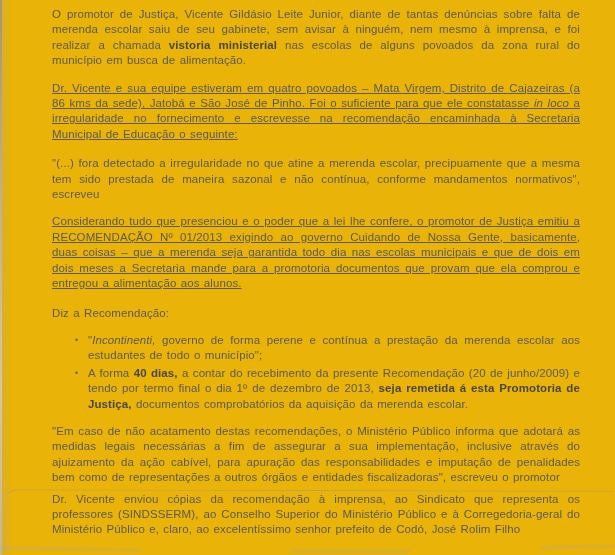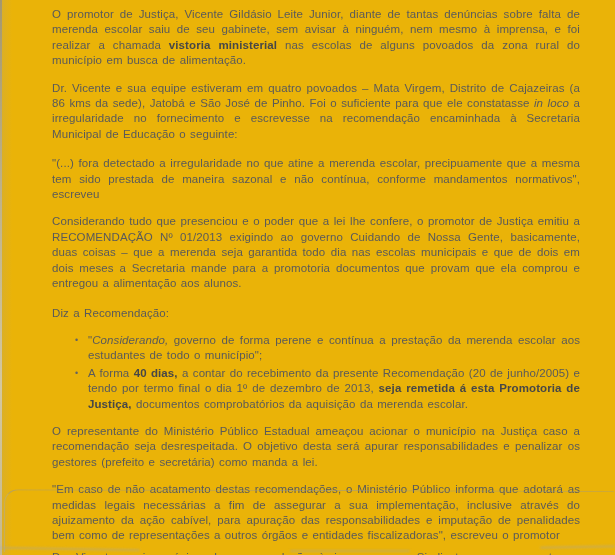--- a/index.html
+++ b/index.html
@@ -23,21 +23,21 @@
     top: 7px;
     left: 52px;
     width: 528px;
     text-align: justify;
     letter-spacing: 0.1px;
     word-spacing: 1px;
   }
   .content p {
     margin: 0 0 12px 0;
   }
-  .content p.gap-lg { margin-bottom: 14px; }
+  .content p.gap-lg { margin-bottom: 14px; text-decoration: underline; }
   .content p.gap-sm { margin-bottom: 6px; }
   .content p.heading { }
   b.bold-run { font-weight: bold; color: #474747; }
   i.italic-run { font-style: italic; }
   ul.rec-list {
     list-style: none;
     margin: 0 0 12px 0;
     padding: 0 0 0 23px;
   }
   ul.rec-list li {
@@ -104,29 +104,28 @@
 
     <p><span>"(...) fora detectado a irregularidade no que atine a merenda escolar, precipuamente que a mesma tem sido prestada de maneira sazonal e não contínua, conforme mandamentos normativos", escreveu</span></p>
 
     <p class="gap-lg"><span>Considerando tudo que presenciou e o poder que a lei lhe confere, o promotor de Justiça emitiu a RECOMENDAÇÃO Nº 01/2013 exigindo ao governo Cuidando de Nossa Gente, basicamente, duas coisas – que a merenda seja garantida todo dia nas escolas municipais e que de dois em dois meses a Secretaria mande para a promotoria documentos que provam que ela comprou e entregou a alimentação aos alunos.</span></p>
 
     <p class="heading"><span>Diz a Recomendação:</span></p>
 
     <ul class="rec-list">
       <li>
         <span class="marker">•</span>
-        <span class="li-text"><span>"</span><i class="italic-run">Considerando,</i><span> governo de forma perene e contínua a prestação da merenda escolar aos estudantes de todo o município";</span></span>
+        <span class="li-text"><span>"</span><i class="italic-run">Incontinenti,</i><span> governo de forma perene e contínua a prestação da merenda escolar aos estudantes de todo o município";</span></span>
       </li>
       <li>
         <span class="marker">•</span>
-        <span class="li-text"><span>A forma </span><b class="bold-run">40 dias,</b><span> a contar do recebimento da presente Recomendação (20 de junho/2005) e tendo por termo final o dia 1º de dezembro de 2013, </span><b class="bold-run">seja remetida á esta Promotoria de Justiça,</b><span> documentos comprobatórios da aquisição da merenda escolar.</span></span>
+        <span class="li-text"><span>A forma </span><b class="bold-run">40 dias,</b><span> a contar do recebimento da presente Recomendação (20 de junho/2009) e tendo por termo final o dia 1º de dezembro de 2013, </span><b class="bold-run">seja remetida á esta Promotoria de Justiça,</b><span> documentos comprobatórios da aquisição da merenda escolar.</span></span>
       </li>
     </ul>
 
-    <p><span>O representante do Ministério Público Estadual ameaçou acionar o município na Justiça caso a recomendação seja desrespeitada. O objetivo desta será apurar responsabilidades e penalizar os gestores (prefeito e secretária) como manda a lei.</span></p>
 
     <p class="gap-sm"><span>"Em caso de não acatamento destas recomendações, o Ministério Público informa que adotará as medidas legais necessárias a fim de assegurar a sua implementação, inclusive através do ajuizamento da ação cabível, para apuração das responsabilidades e imputação de penalidades bem como de representações a outros órgãos e entidades fiscalizadoras", escreveu o promotor</span></p>
 
     <p><span>Dr. Vicente enviou cópias da recomendação à imprensa, ao Sindicato que representa os professores (SINDSSERM), ao Conselho Superior do Ministério Público e à Corregedoria-geral do Ministério Público e, claro, ao excelentíssimo senhor prefeito de Codó, José Rolim Filho</span></p>
 
   </div>
 
   <div class="wrinkle-line"></div>
   <div class="smudge smudge-1"></div>
   <div class="smudge smudge-2"></div>

